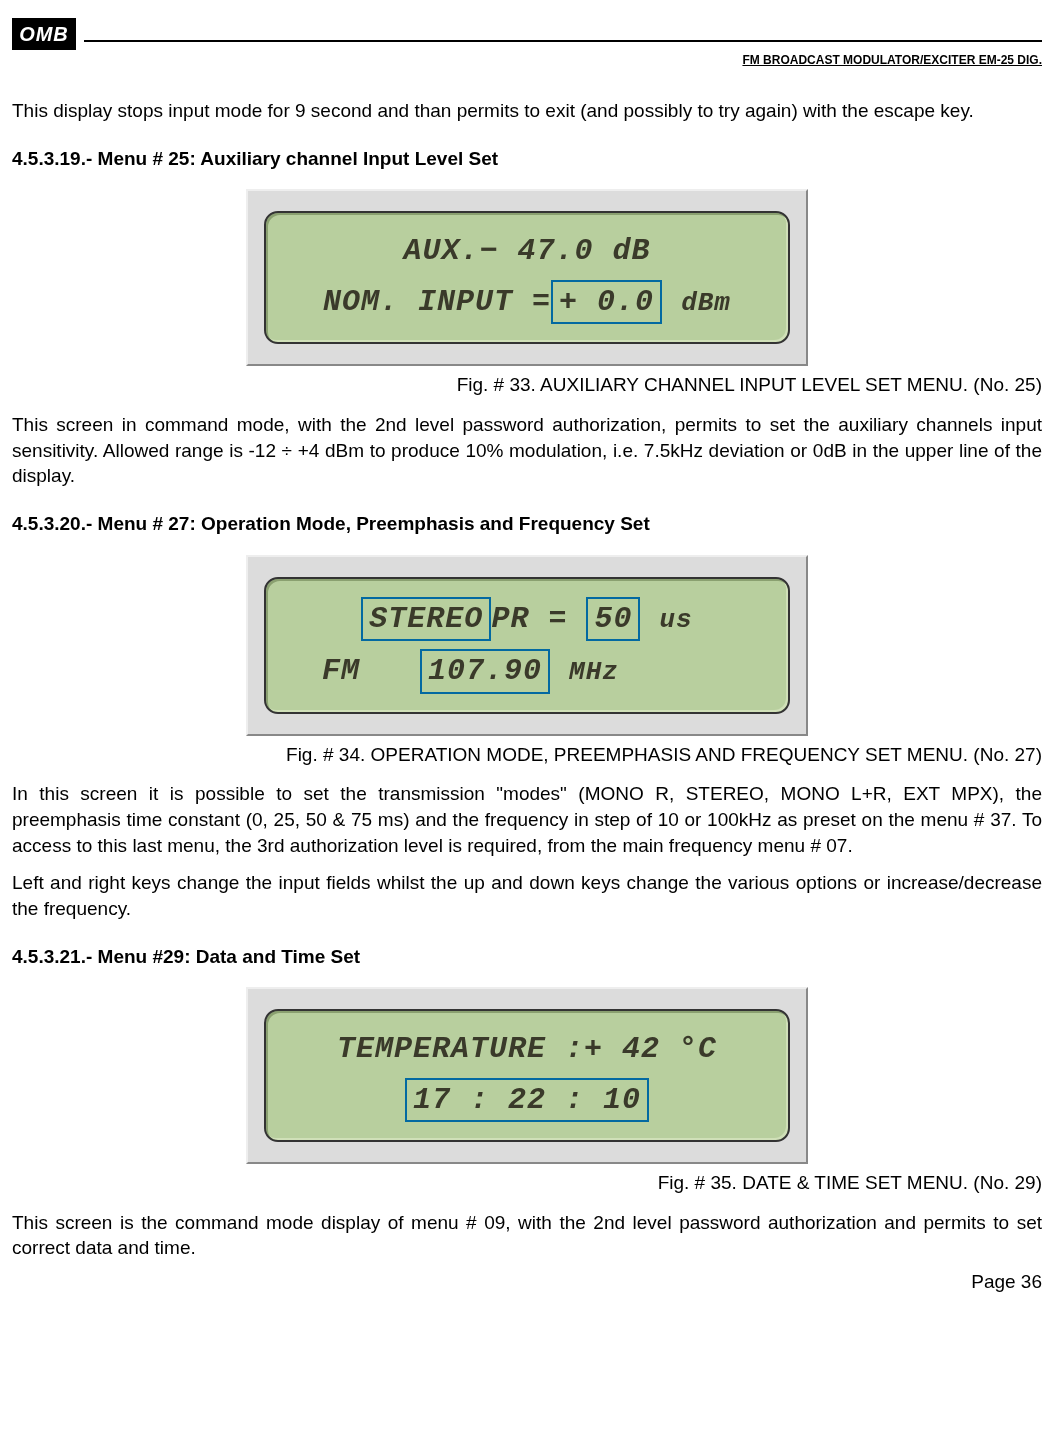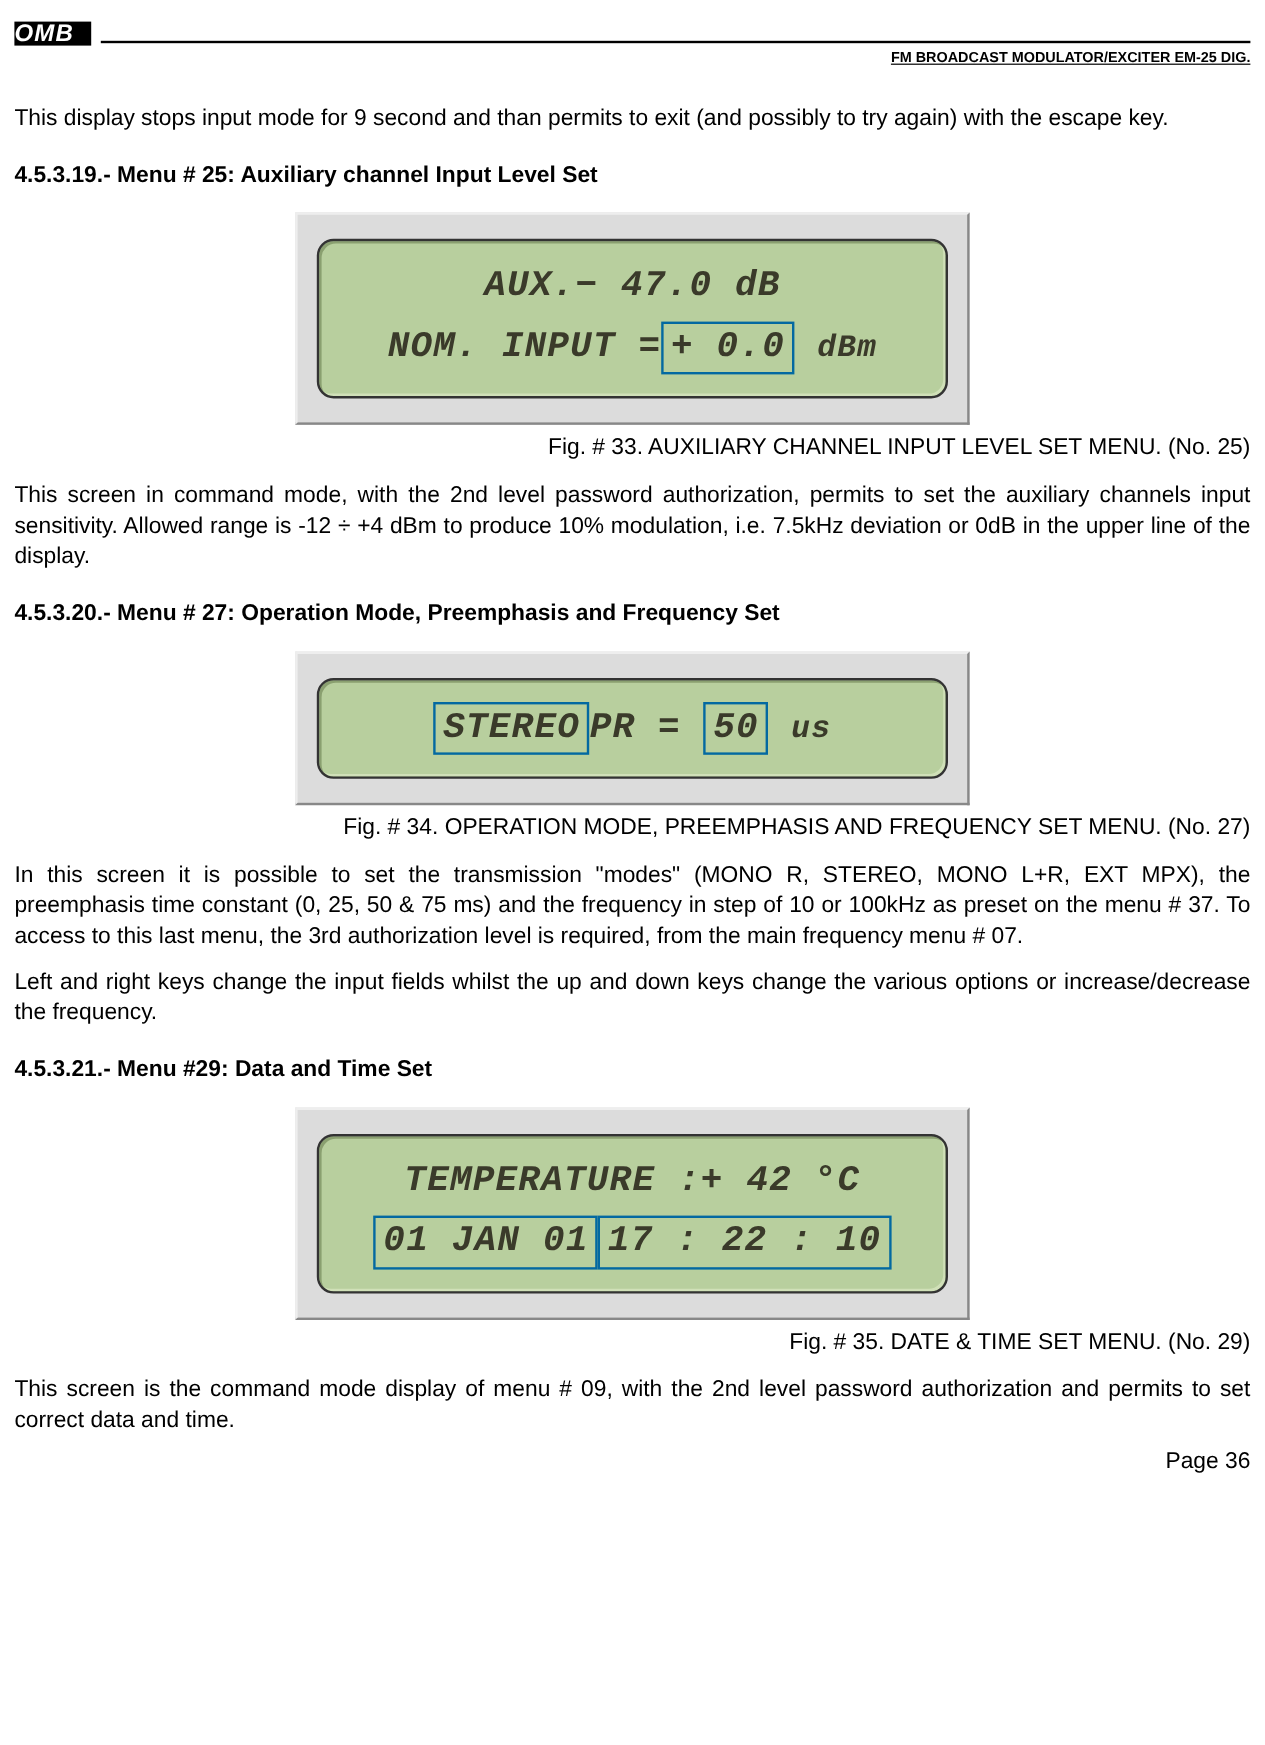--- a/index.html
+++ b/index.html
@@ -12,25 +12,26 @@
     width: 1054px;
     box-sizing: border-box;
   }
   .header-row {
     display: flex;
     align-items: center;
     margin-bottom: 6px;
   }
   .logo {
     width: 64px;
-    height: 20px;
+    height: 32px;
     background: #000;
     position: relative;
     display: inline-flex;
     align-items: center;
+    justify-content: center;
     margin-right: 8px;
   }
   .logo span {
     color: #fff;
     font-weight: bold;
     font-style: italic;
     font-size: 20px;
     letter-spacing: 1px;
   }
   .header-line {
@@ -148,39 +149,45 @@
   <div class="lcd">
     <div class="lcd-inner">
       <div class="lcd-row">
         <span class="lcd-box">STEREO</span>
         <span>
           <span>PR =</span>
           <span class="lcd-box">50</span>
           <span class="lcd-small">us</span>
         </span>
       </div>
+      <div class="lcd-row" style="justify-content:flex-start; gap:60px;">
+        <span style="margin-left:30px;">FM</span>
+        <span>
+          <span class="lcd-box">107.90</span>
+          <span class="lcd-small">MHz</span>
+        </span>
+      </div>
     </div>
   </div>
 </div>
 <div class="caption">Fig. # 34. OPERATION MODE, PREEMPHASIS AND FREQUENCY SET MENU. (No. 27)</div>
 
 <div class="para">In this screen it is possible to set the transmission "modes" (MONO R, STEREO, MONO L+R, EXT MPX), the preemphasis time constant (0, 25, 50 &amp; 75 ms) and the frequency in step of 10 or 100kHz as preset on the menu # 37. To access to this last menu,  the 3rd authorization level is required, from the main frequency menu # 07.</div>
 <div class="para">Left and right keys change the input fields whilst the up and down keys change the various options or increase/decrease the frequency.</div>
 
 <div class="heading">4.5.3.21.- Menu #29: Data and Time Set</div>
 
 <div class="fig-wrap">
   <div class="lcd">
     <div class="lcd-inner">
       <div class="lcd-row">
         <span>TEMPERATURE :</span>
         <span>+ 42 °C</span>
       </div>
       <div class="lcd-row">
-        <span class="lcd-box">01 JAN 01</span>
         <span class="lcd-box">17 : 22 : 10</span>
       </div>
     </div>
   </div>
 </div>
 <div class="caption">Fig. #  35. DATE &amp; TIME SET MENU. (No. 29)</div>
 
 <div class="para" style="margin-bottom:2px;">This screen is the command mode display of menu # 09, with the 2nd level password authorization and permits to set correct data and time.</div>
 
 <div class="footer">Page 36</div>

